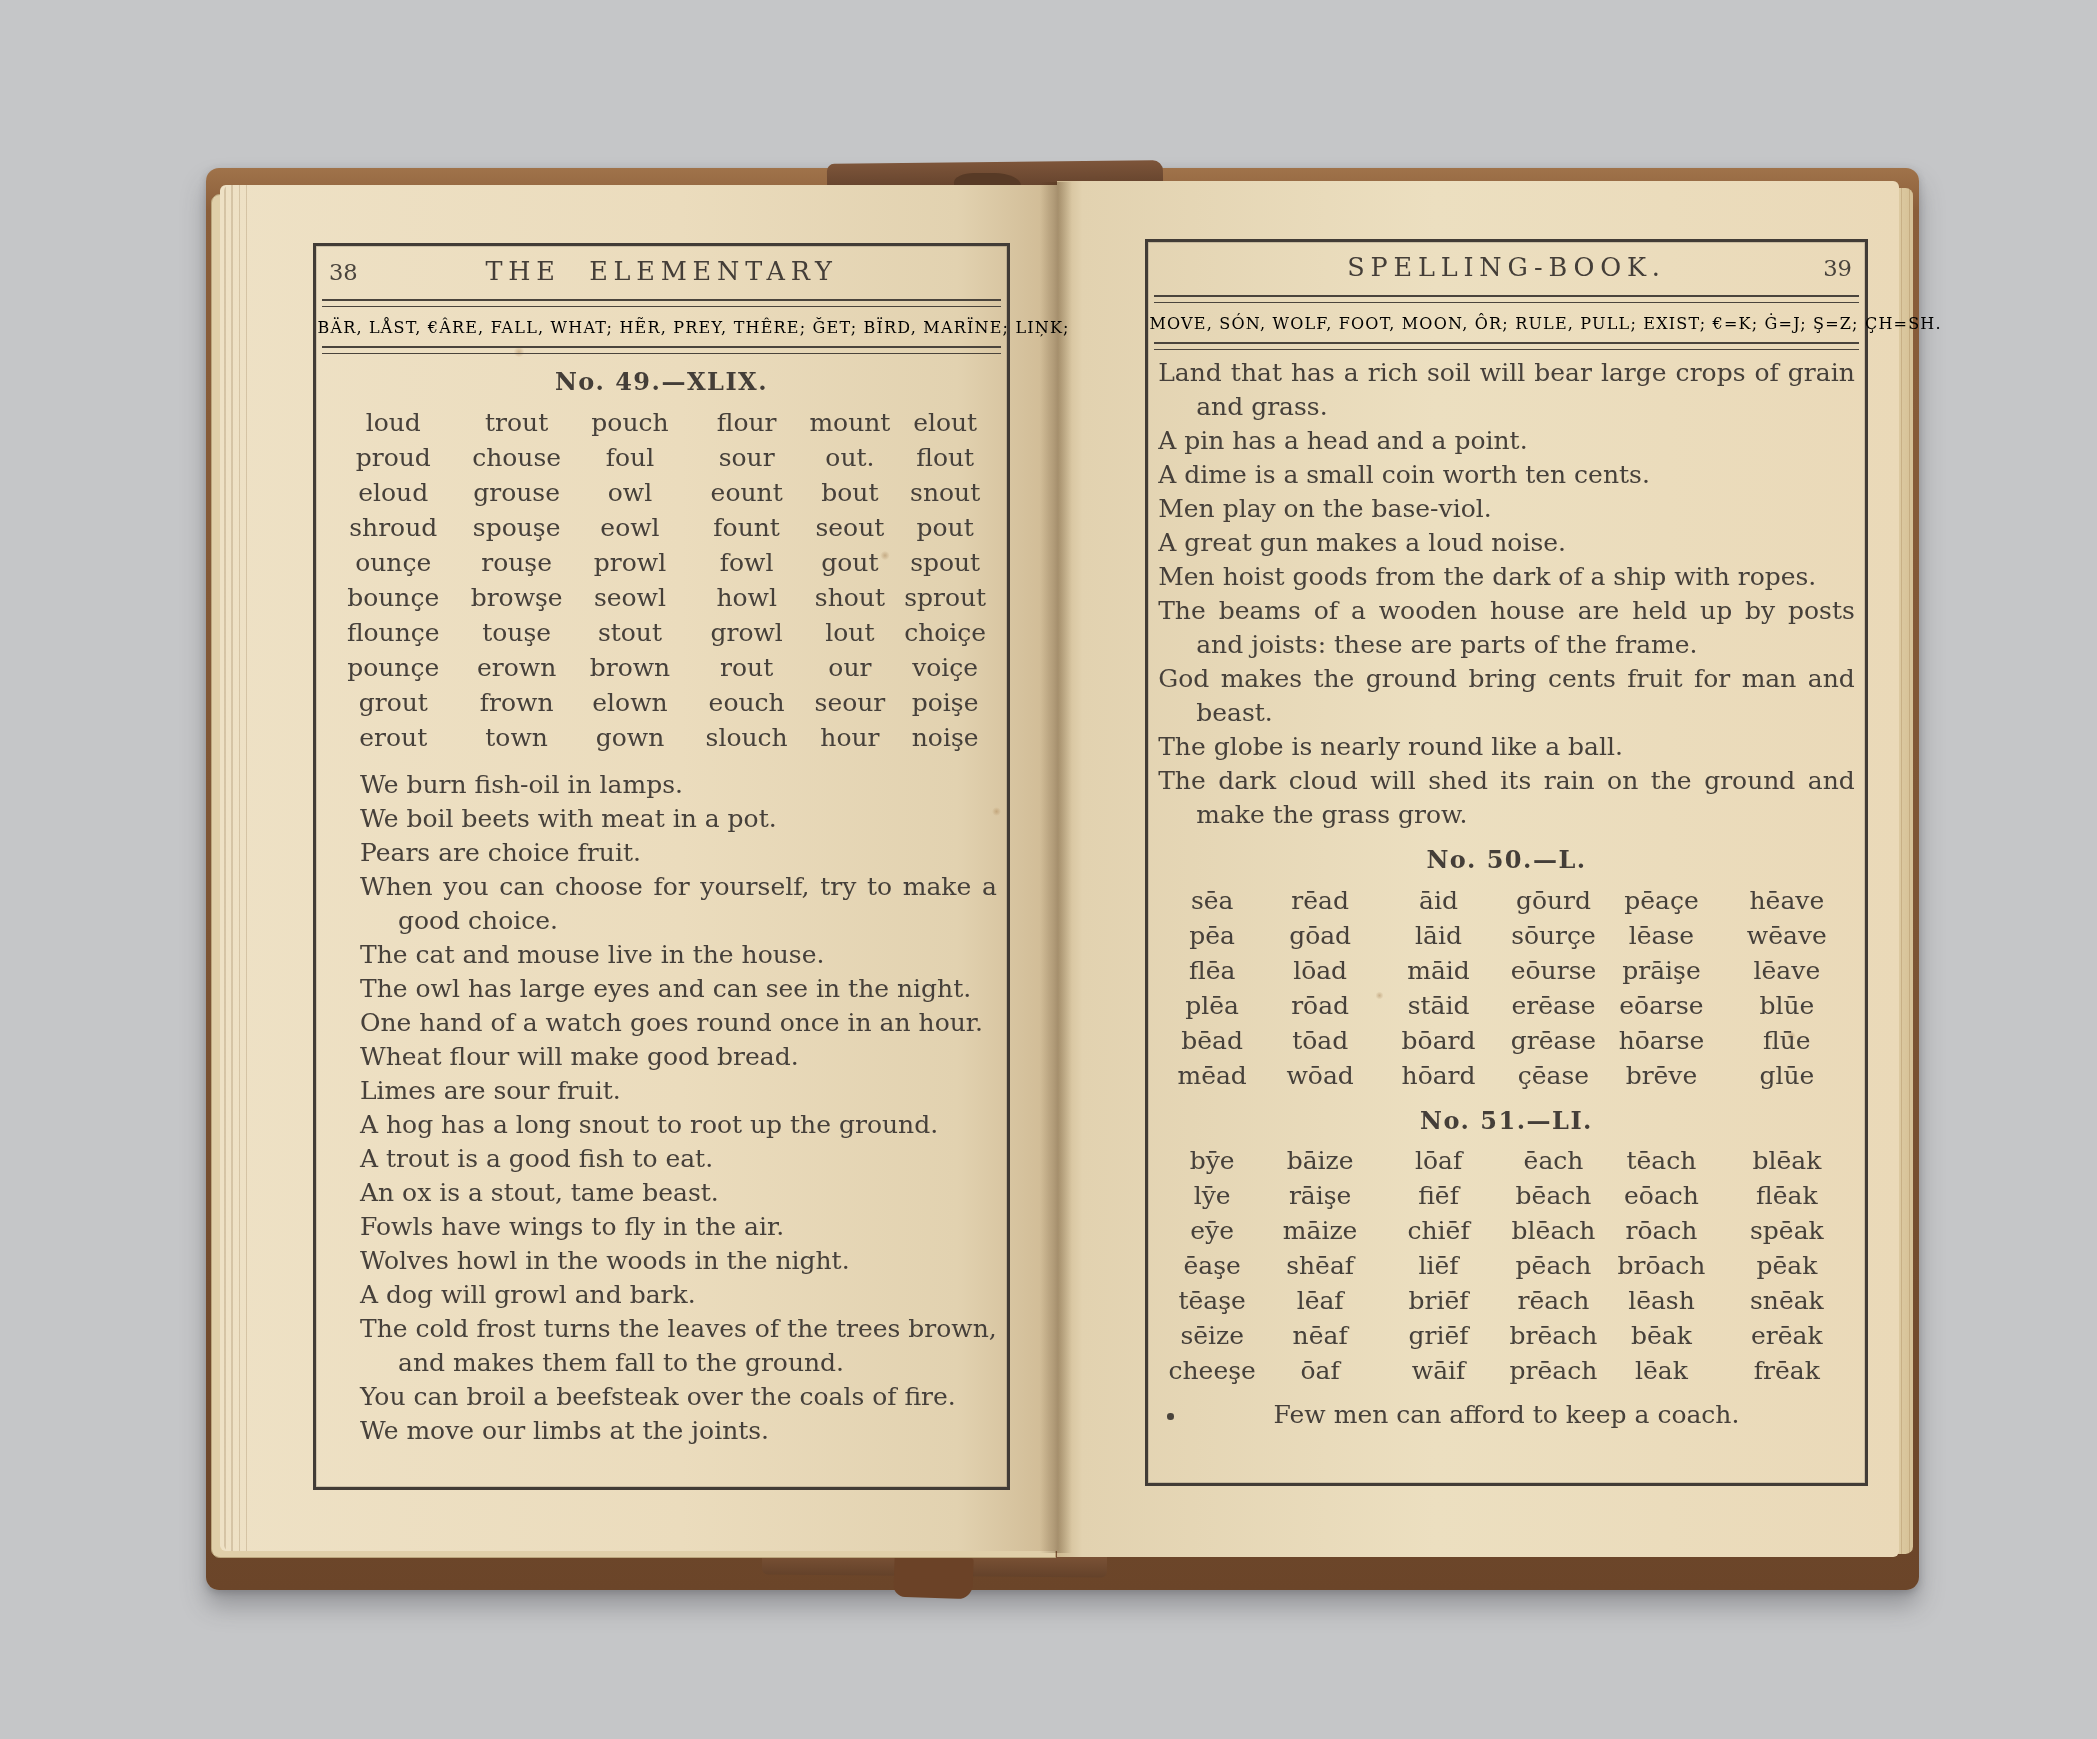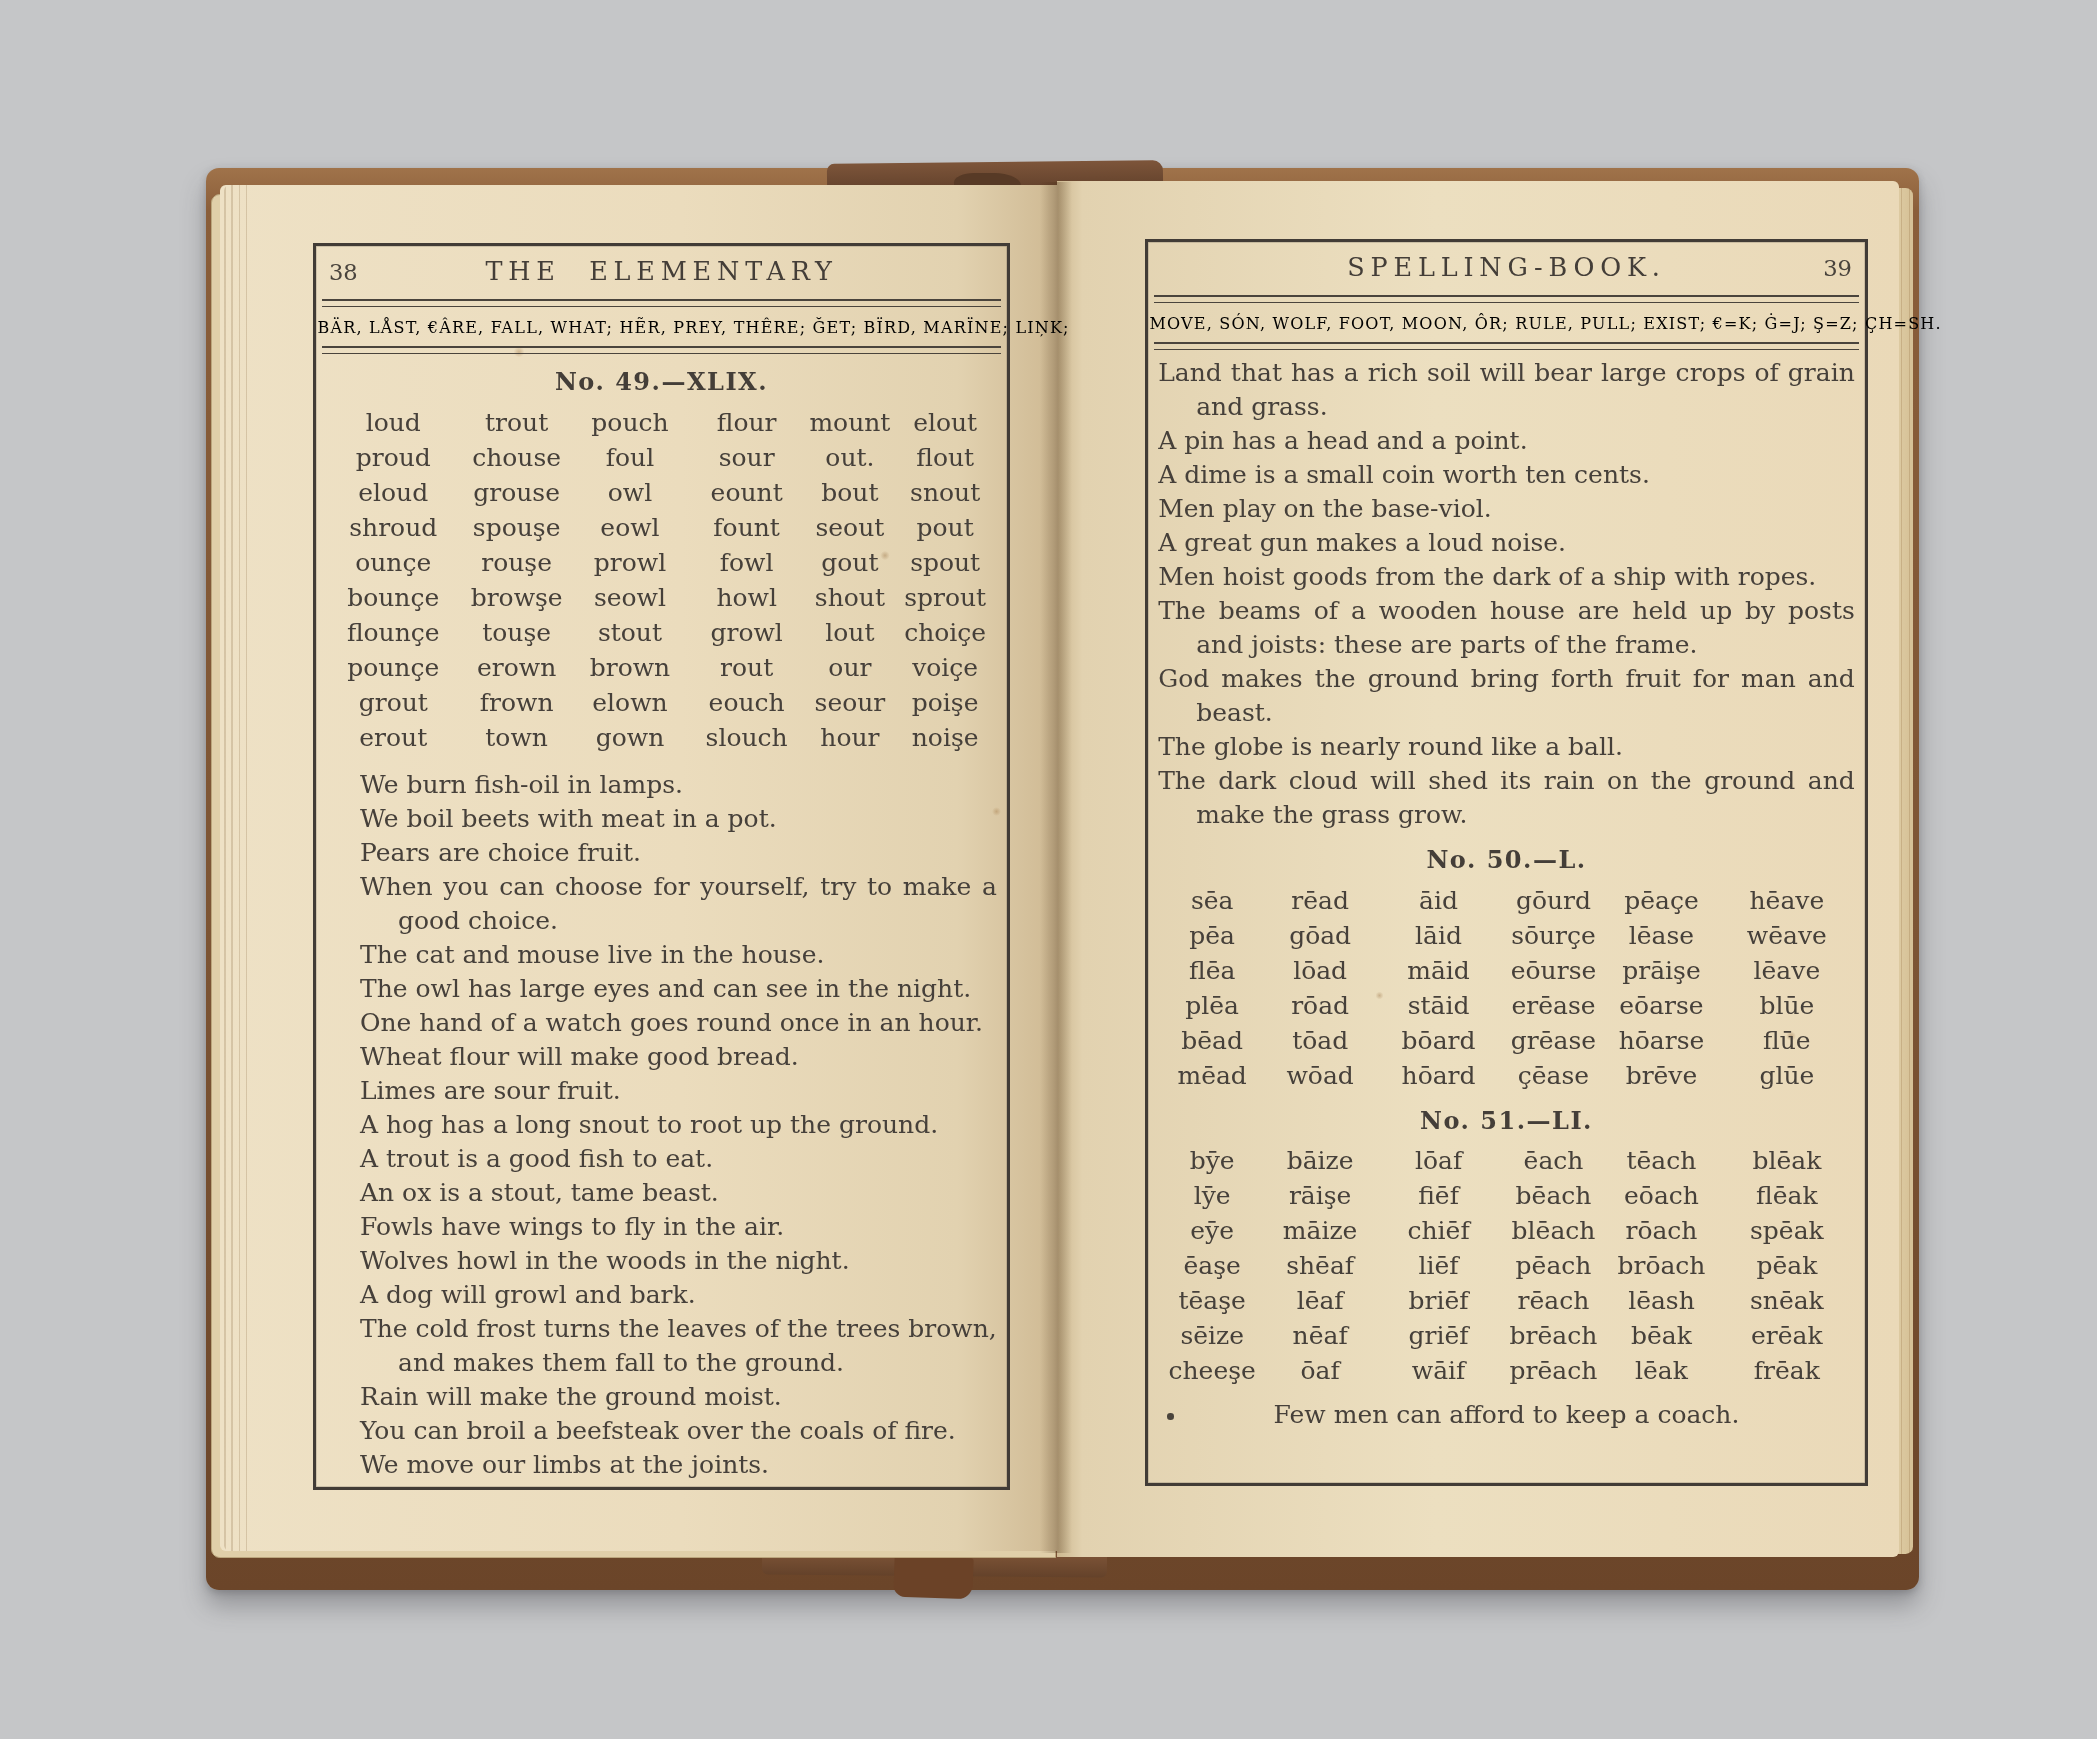--- a/index.html
+++ b/index.html
@@ -222,21 +222,20 @@
       <div class="sentence">One hand of a watch goes round once in an hour.</div>
       <div class="sentence">Wheat flour will make good bread.</div>
       <div class="sentence">Limes are sour fruit.</div>
       <div class="sentence">A hog has a long snout to root up the ground.</div>
       <div class="sentence">A trout is a good fish to eat.</div>
       <div class="sentence">An ox is a stout, tame beast.</div>
       <div class="sentence">Fowls have wings to fly in the air.</div>
       <div class="sentence">Wolves howl in the woods in the night.</div>
       <div class="sentence">A dog will growl and bark.</div>
       <div class="sentence">The cold frost turns the leaves of the trees brown, and makes them fall to the ground.</div>
-      <div class="sentence">Rain will make the ground moist.</div>
       <div class="sentence">You can broil a beefsteak over the coals of fire.</div>
       <div class="sentence">We move our limbs at the joints.</div>
     </div>
 </div>
 
 <div class="frame frame-right">
   <div class="page-head">
     <div></div>
     <div class="running-head">SPELLING-BOOK.</div>
     <div class="page-num right">39</div>
@@ -246,21 +245,21 @@
   <div class="rule-double"></div>
 
   <div class="sentences">
       <div class="sentence">Land that has a rich soil will bear large crops of grain and grass.</div>
       <div class="sentence">A pin has a head and a point.</div>
       <div class="sentence">A dime is a small coin worth ten cents.</div>
       <div class="sentence">Men play on the base-viol.</div>
       <div class="sentence">A great gun makes a loud noise.</div>
       <div class="sentence">Men hoist goods from the dark of a ship with ropes.</div>
       <div class="sentence">The beams of a wooden house are held up by posts and joists:  these are parts of the frame.</div>
-      <div class="sentence">God makes the ground bring forth fruit for man and beast.</div>
+      <div class="sentence">God makes the ground bring cents fruit for man and beast.</div>
       <div class="sentence">The globe is nearly round like a ball.</div>
       <div class="sentence">The dark cloud will shed its rain on the ground and make the grass grow.</div>
     </div>
 
   <div class="section-title">No. 50.—L.</div>
   <div class="word-grid cols-right">
       <div class="wcell">sēa</div>
       <div class="wcell">rēad</div>
       <div class="wcell">āid</div>
       <div class="wcell">gōurd</div>

